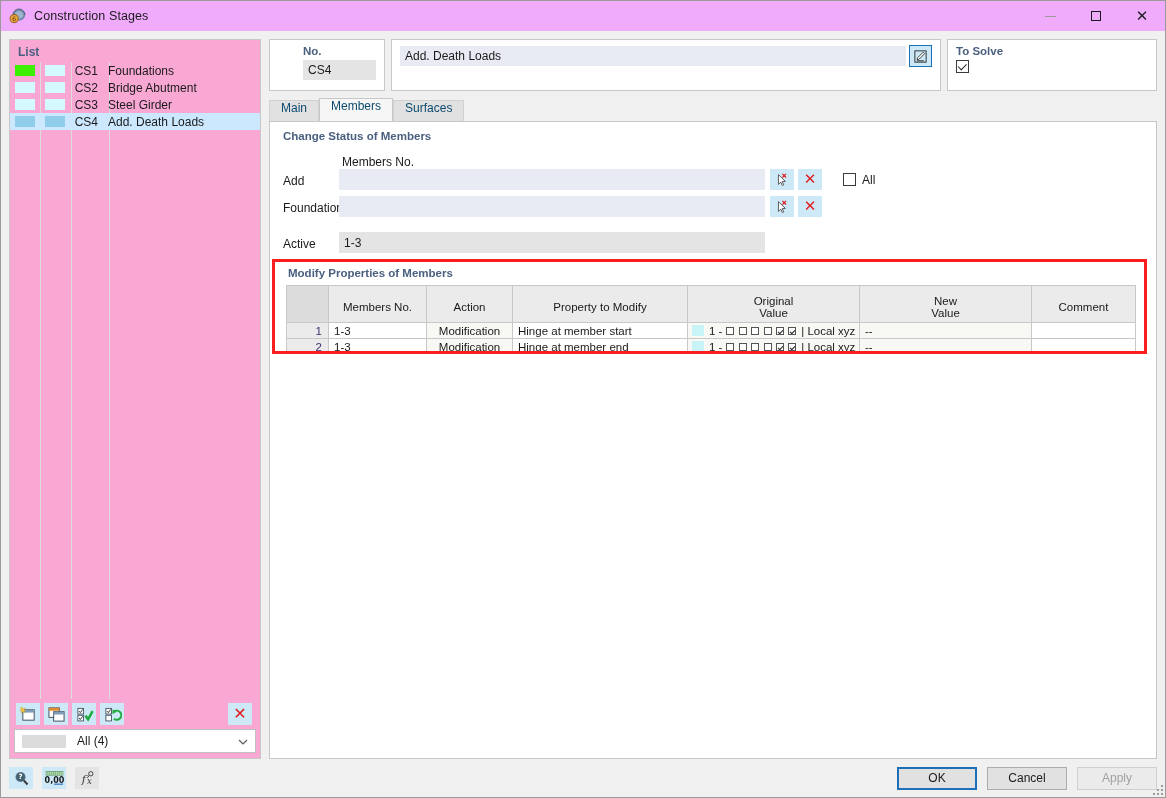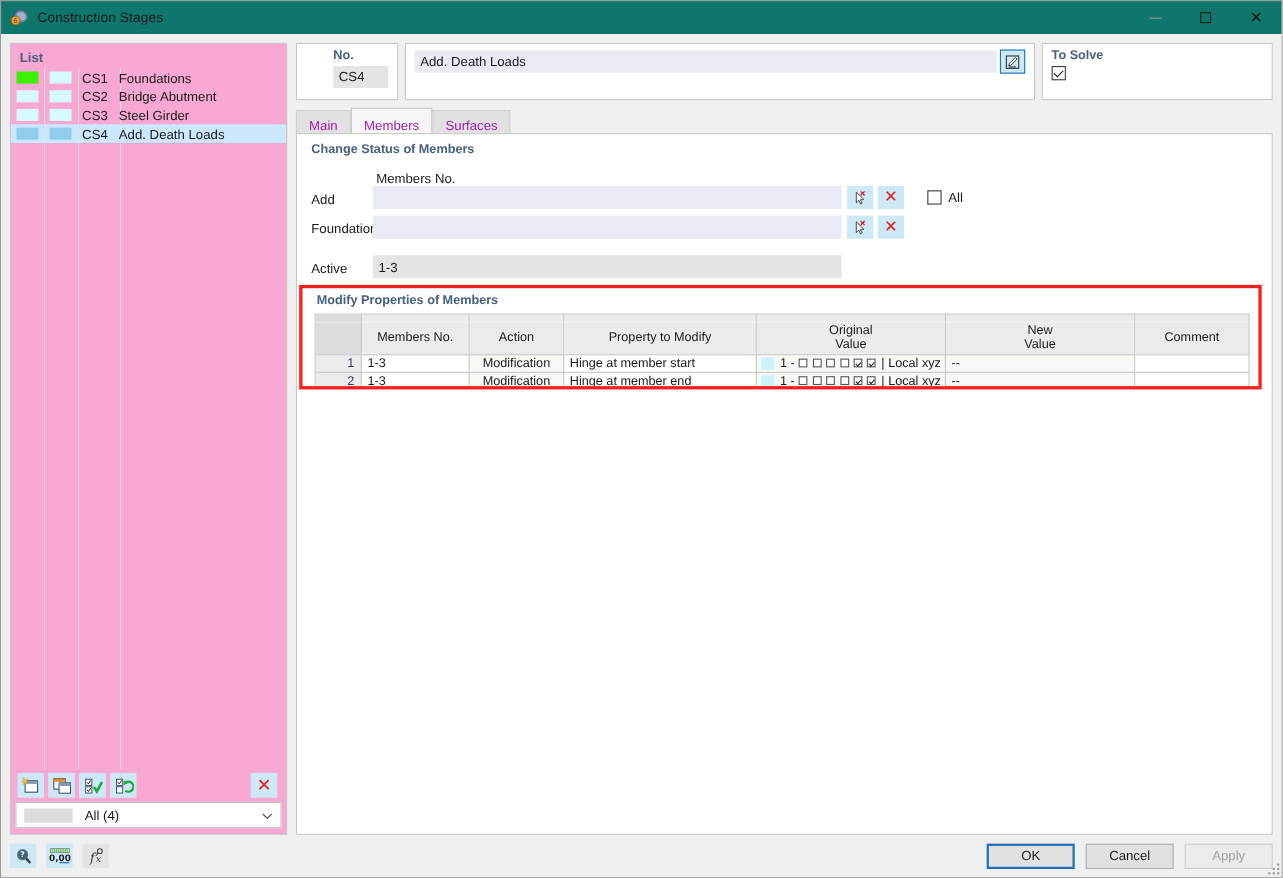--- a/index.html
+++ b/index.html
@@ -18,21 +18,21 @@
     position: absolute; left: 0; top: 0;
     width: 1166px; height: 798px;
     background: #f0f0f0;
     border: 1px solid #9a9a9a;
     display: flex; flex-direction: column;
   }
 
   
   #titlebar {
     height: 30px; min-height: 30px;
-    background: #0f766e;
+    background: #f0abfc;
     display: flex; align-items: center;
     position: relative;
   }
   #title-icon {
     width: 17px; height: 17px; margin-left: 8px; margin-right: 8px;
     position: relative; flex: none;
   }
   #title-text {
     font-size: 12.5px; color: #1b1b1b;
     letter-spacing: 0.1px;
@@ -125,21 +125,21 @@
   #top-fields { display: flex; height: 52px; min-height: 52px; }
   .field-box {
     background: #ffffff; border: 1px solid #c8c8c8;
     position: relative;
     padding: 5px 8px 0 8px;
   }
   .field-label {
     font-size: 11.5px; font-weight: bold; color: #4a6080;
     margin-bottom: 3px;
   }
-  #box-no { width: 93px; padding-left: 33px; }
+  #box-no { width: 116px; padding-left: 33px; }
   #box-name { flex: 1; margin-left: 6px; }
   #box-solve { width: 210px; margin-left: 6px; }
   .txt-input {
     height: 20px; background: #e4e4e4;
     font-size: 12px; color: #1a1a1a;
     display: flex; align-items: center;
     padding-left: 5px;
   }
   #name-input-wrap { display: flex; align-items: center; }
   #name-input {
@@ -171,22 +171,22 @@
     display: flex; align-items: flex-end;
     margin-top: 7px;
     position: relative;
   }
   #tabstrip::after {
     content: ""; position: absolute; left: 0; right: 0; bottom: 0;
     height: 0;
   }
   .tab {
     height: 21px; padding: 0 11px;
-    display: flex; align-items: flex-end;
-    font-size: 12px; color: #a21caf;
+    display: flex; align-items: flex-start;
+    font-size: 12px; color: #0c4a6e;
     background: #e1e1e1;
     border: 1px solid #d0d0d0; border-bottom: none;
   }
   .tab.active {
     background: #f6f6f6; height: 23px;
     border-color: #c8c8c8;
   }
 
   
   #tab-content {

